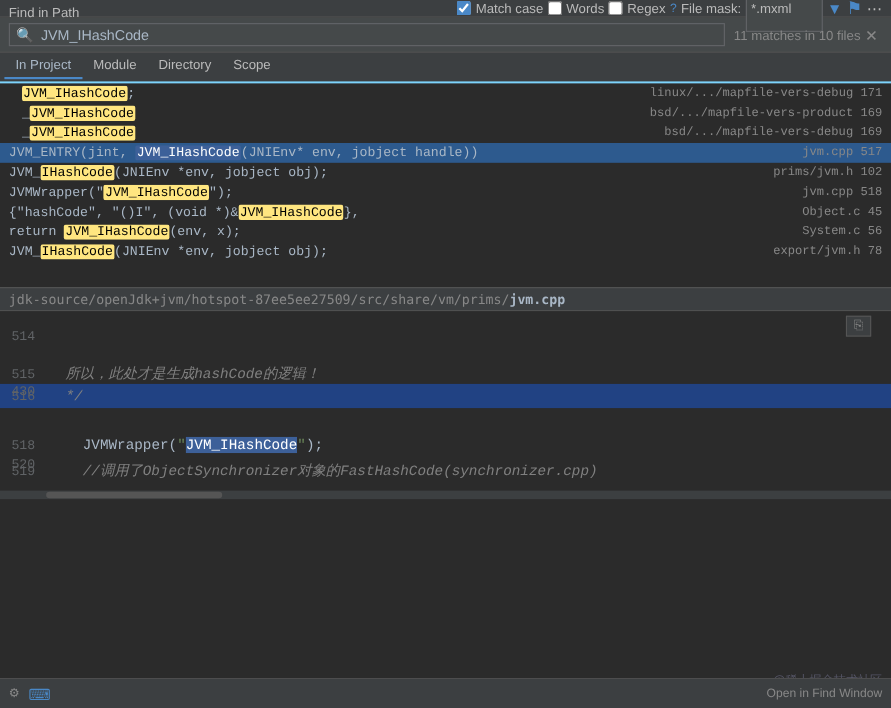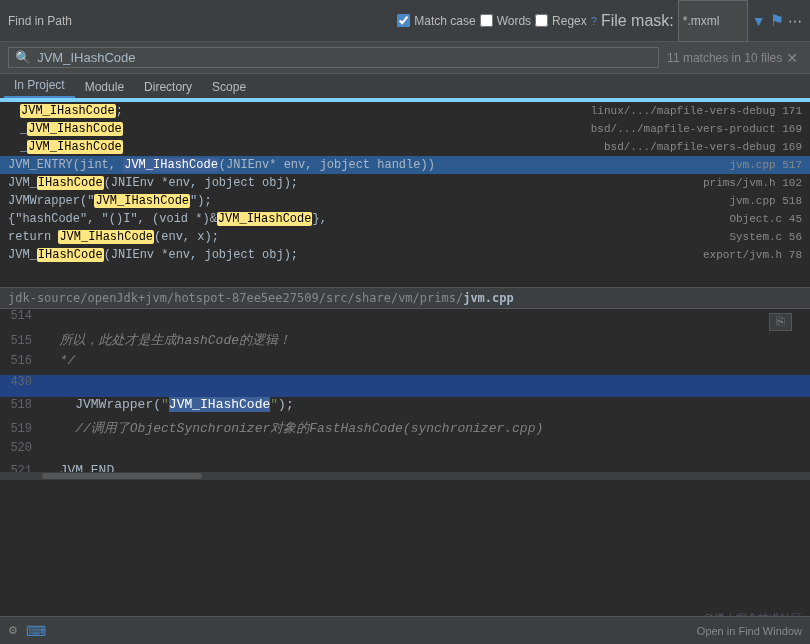--- a/index.html
+++ b/index.html
@@ -12,23 +12,22 @@
       height: 644px;
       overflow: hidden;
     }
 
     
     .find-header {
       background: #3c3f41;
       border-bottom: 1px solid #555;
       padding: 4px 8px;
       display: flex;
-      align-items: center;
       gap: 12px;
-      height: 42px;
+      height: 16px;
     }
     .find-title {
       color: #bbb;
       font-size: 12px;
       white-space: nowrap;
     }
     .find-options {
       display: flex;
       align-items: center;
       gap: 4px;
@@ -40,21 +39,21 @@
       gap: 4px;
       color: #bbb;
       font-size: 12px;
     }
     .find-option input[type="checkbox"] {
       width: 13px; height: 13px;
       accent-color: #4a88c7;
     }
     .filemask-label {
       color: #bbb;
-      font-size: 16px;
+      font-size: 12px;
     }
     .filemask-input {
       background: #45494a;
       border: 1px solid #636569;
       color: #bbb;
       padding: 13px 4px;
       font-size: 12px;
       width: 70px;
     }
     .filter-icon {
@@ -109,23 +108,23 @@
       border: none;
       color: #888;
       cursor: pointer;
       font-size: 14px;
       padding: 0 4px;
     }
 
     
     .tabs-bar {
       background: #3c3f41;
-      border-bottom: 4px solid #7dd3fc;
-      display: flex;
-      align-items: flex-end;
+      border-bottom: 2px solid #7dd3fc;
+      display: flex;
+      align-items: flex-start;
       height: 28px;
       padding: 0 4px;
     }
     .tab {
       padding: 4px 10px;
       font-size: 12px;
       color: #bbb;
       cursor: pointer;
       border: none;
       background: none;
@@ -224,20 +223,21 @@
       text-align: right;
       padding-right: 12px;
       user-select: none;
       flex-shrink: 0;
     }
     .line-content {
       color: #a9b7c6;
       white-space: pre;
       font-size: 13px;
       overflow: hidden;
+      margin-top: 26px;
     }
     .kw-orange { color: #cc7832; }
     .str-green { color: #6a8759; }
     .comment { color: #808080; font-style: italic; }
     .number-lit { color: #6897bb; }
     .hl-box { background: #3d6099; color: #fff; border: 2px solid #4a88c7; }
     .hl-box2 { background: #3d6099; color: #fff; }
     .chinese-comment { font-style: italic; color: #808080; }
 
     

